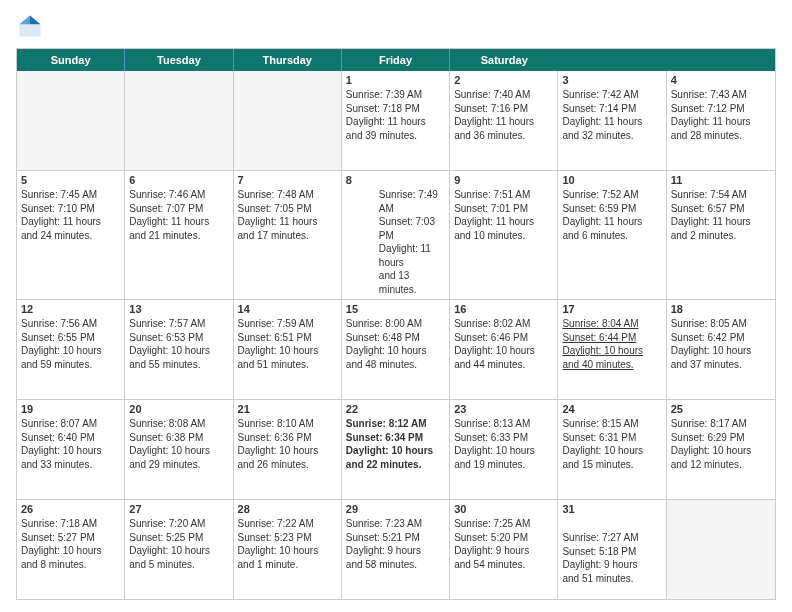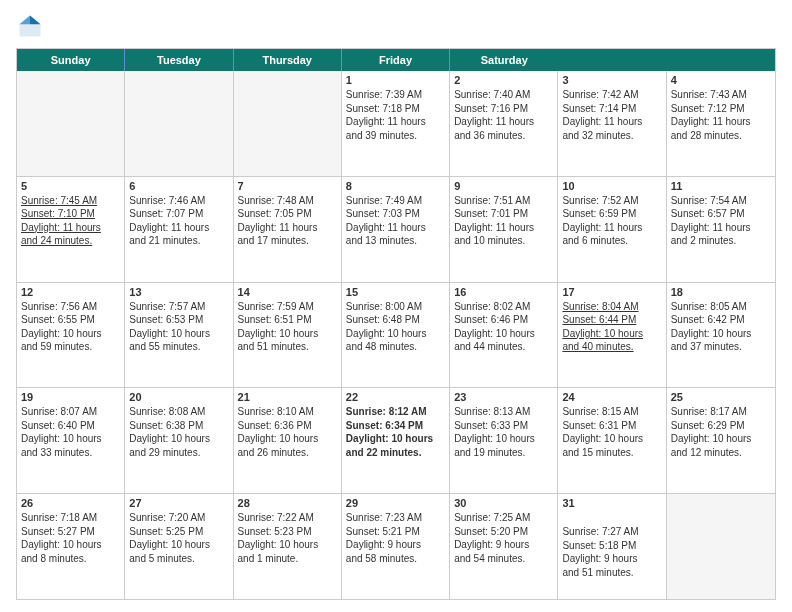--- a/index.html
+++ b/index.html
@@ -175,42 +175,42 @@
             <div class="day-num">4</div>
             <div class="cell-text" style="white-space: pre-line;">Sunrise: 7:43 AM
 Sunset: 7:12 PM
 Daylight: 11 hours
 and 28 minutes.</div>
           </div>
         </div>
         <div class="cal-row">
           <div class="cal-cell">
             <div class="day-num">5</div>
-            <div class="cell-text" style="white-space: pre-line; text-decoration: underline;">Sunrise: 7:45 AM
+            <div class="cell-text" style="white-space: pre-line;">Sunrise: 7:45 AM
 Sunset: 7:10 PM
 Daylight: 11 hours
 and 24 minutes.</div>
           </div>
           <div class="cal-cell">
             <div class="day-num">6</div>
             <div class="cell-text" style="white-space: pre-line;">Sunrise: 7:46 AM
 Sunset: 7:07 PM
 Daylight: 11 hours
 and 21 minutes.</div>
           </div>
           <div class="cal-cell">
             <div class="day-num">7</div>
             <div class="cell-text" style="white-space: pre-line;">Sunrise: 7:48 AM
 Sunset: 7:05 PM
 Daylight: 11 hours
 and 17 minutes.</div>
           </div>
           <div class="cal-cell">
             <div class="day-num">8</div>
-            <div class="cell-text" style="white-space: pre-line;">Sunrise: 7:49 AM
+            <div class="cell-text" style="white-space: pre-line; margin-left: 33px;">Sunrise: 7:49 AM
 Sunset: 7:03 PM
 Daylight: 11 hours
 and 13 minutes.</div>
           </div>
           <div class="cal-cell">
             <div class="day-num">9</div>
             <div class="cell-text" style="white-space: pre-line;">Sunrise: 7:51 AM
 Sunset: 7:01 PM
 Daylight: 11 hours
 and 10 minutes.</div>

